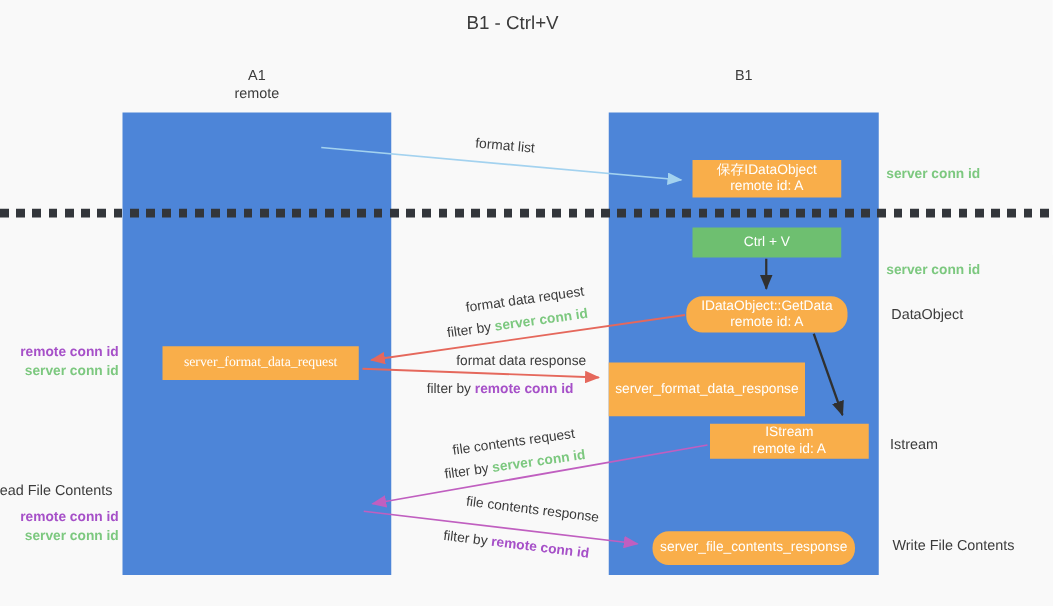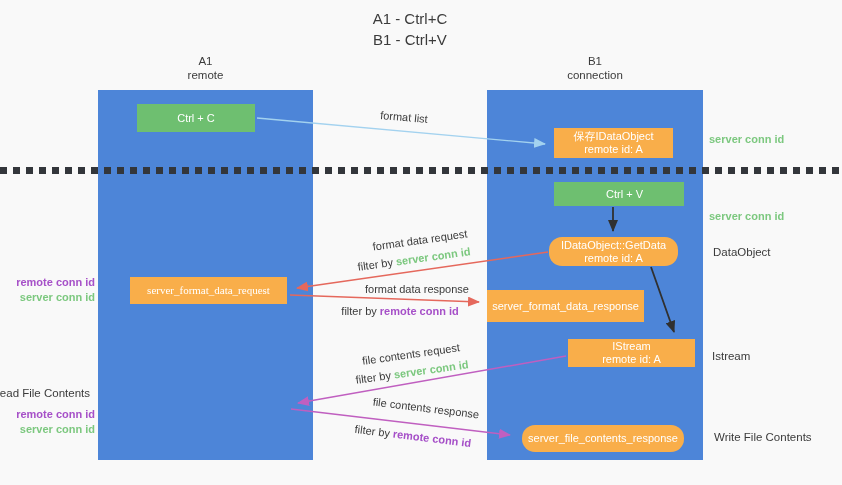--- a/index.html
+++ b/index.html
@@ -29,24 +29,24 @@
   #hdr-b{left:487px; top:54px; width:216px;}
   .node{
     position:absolute; z-index:4; display:flex; flex-direction:column;
     align-items:center; justify-content:center; color:#fff; font-size:11px;
     line-height:13px; text-align:center; white-space:nowrap;
   }
   .green-node{background:var(--node-green);}
   .orange-node{background:var(--node-orange);}
   #n-ctrl-c{left:137px; top:104px; width:118px; height:28px;}
   #n-save{left:554px; top:128px; width:119px; height:30px;}
-  #n-ctrl-v{left:554px; top:182px; width:119px; height:24px;padding-left:11px;}
+  #n-ctrl-v{left:554px; top:182px; width:119px; height:24px;}
   #n-getdata{left:549px; top:237px; width:129px; height:29px;border-radius:13px;}
   #n-fmt-req{left:130px; top:277px; width:157px; height:27px;font-family:Liberation Serif, serif;}
-  #n-fmt-resp{left:487px; top:290px; width:157px; height:32px;}
+  #n-fmt-resp{left:487px; top:290px; width:157px; height:43px;}
   #n-istream{left:568px; top:339px; width:127px; height:28px;}
   #n-file-req{left:128px; top:393px; width:160px; height:26px;}
   #n-file-resp{left:522px; top:425px; width:162px; height:27px;border-radius:13px;}
   .edge-label{
     position:absolute; z-index:4; font-size:11px; white-space:nowrap;
     transform:translate(-50%,-50%) rotate(var(--r,0deg));
   }
   #el-format-list{left:404px; top:117px; --r:5deg;}
   #el-fdr{left:420px; top:240px; --r:-8deg;}
   #el-fdr-filter{left:414px; top:259px; --r:-8deg;}
@@ -77,31 +77,29 @@
   .fill-black{fill:var(--arrow-black);}
   .fill-red{fill:var(--arrow-red);}
   .fill-magenta{fill:var(--arrow-magenta);}
 </style>
 </head>
 <body>
 
 <div id="canvas">
 
   <div id="title">
-    <div>A1 - Ctrl+C</div>
     <div>B1 - Ctrl+V</div>
   </div>
 
   <div class="lane-header" id="hdr-a">
     <div>A1</div>
     <div>remote</div>
   </div>
   <div class="lane-header" id="hdr-b">
     <div>B1</div>
-    <div>connection</div>
   </div>
 
   <div class="lane" id="lane-a"></div>
   <div class="lane" id="lane-b"></div>
 
   <svg id="arrow-layer" width="842" height="485" viewBox="0 0 842 485">
     <defs>
       <marker id="ah-blue" markerUnits="userSpaceOnUse" markerWidth="12" markerHeight="10" refX="11" refY="5" orient="auto">
           <path d="M0,0 L12,5 L0,10 Z" class="fill-blue"></path>
         </marker>
@@ -119,23 +117,20 @@
     <line x1="613" y1="207" x2="613" y2="231" class="stroke-black" marker-end="url(#ah-black)"></line>
     <line x1="548" y1="252" x2="297" y2="288" class="stroke-red" marker-end="url(#ah-red)"></line>
     <line x1="290" y1="295" x2="479" y2="302" class="stroke-red" marker-end="url(#ah-red)"></line>
     <line x1="651" y1="267" x2="674" y2="332" class="stroke-black" marker-end="url(#ah-black)"></line>
     <line x1="566" y1="356" x2="298" y2="403" class="stroke-magenta" marker-end="url(#ah-magenta)"></line>
     <line x1="291" y1="409" x2="510" y2="435" class="stroke-magenta" marker-end="url(#ah-magenta)"></line>
   </svg>
 
   <div id="divider"></div>
 
-  <div class="node green-node" id="n-ctrl-c">
-    <div>Ctrl + C</div>
-  </div>
   <div class="node orange-node" id="n-save">
     <div>保存IDataObject</div>
     <div>remote id: A</div>
   </div>
   <div class="node green-node" id="n-ctrl-v">
     <div>Ctrl + V</div>
   </div>
   <div class="node orange-node" id="n-getdata">
     <div>IDataObject::GetData</div>
     <div>remote id: A</div>

